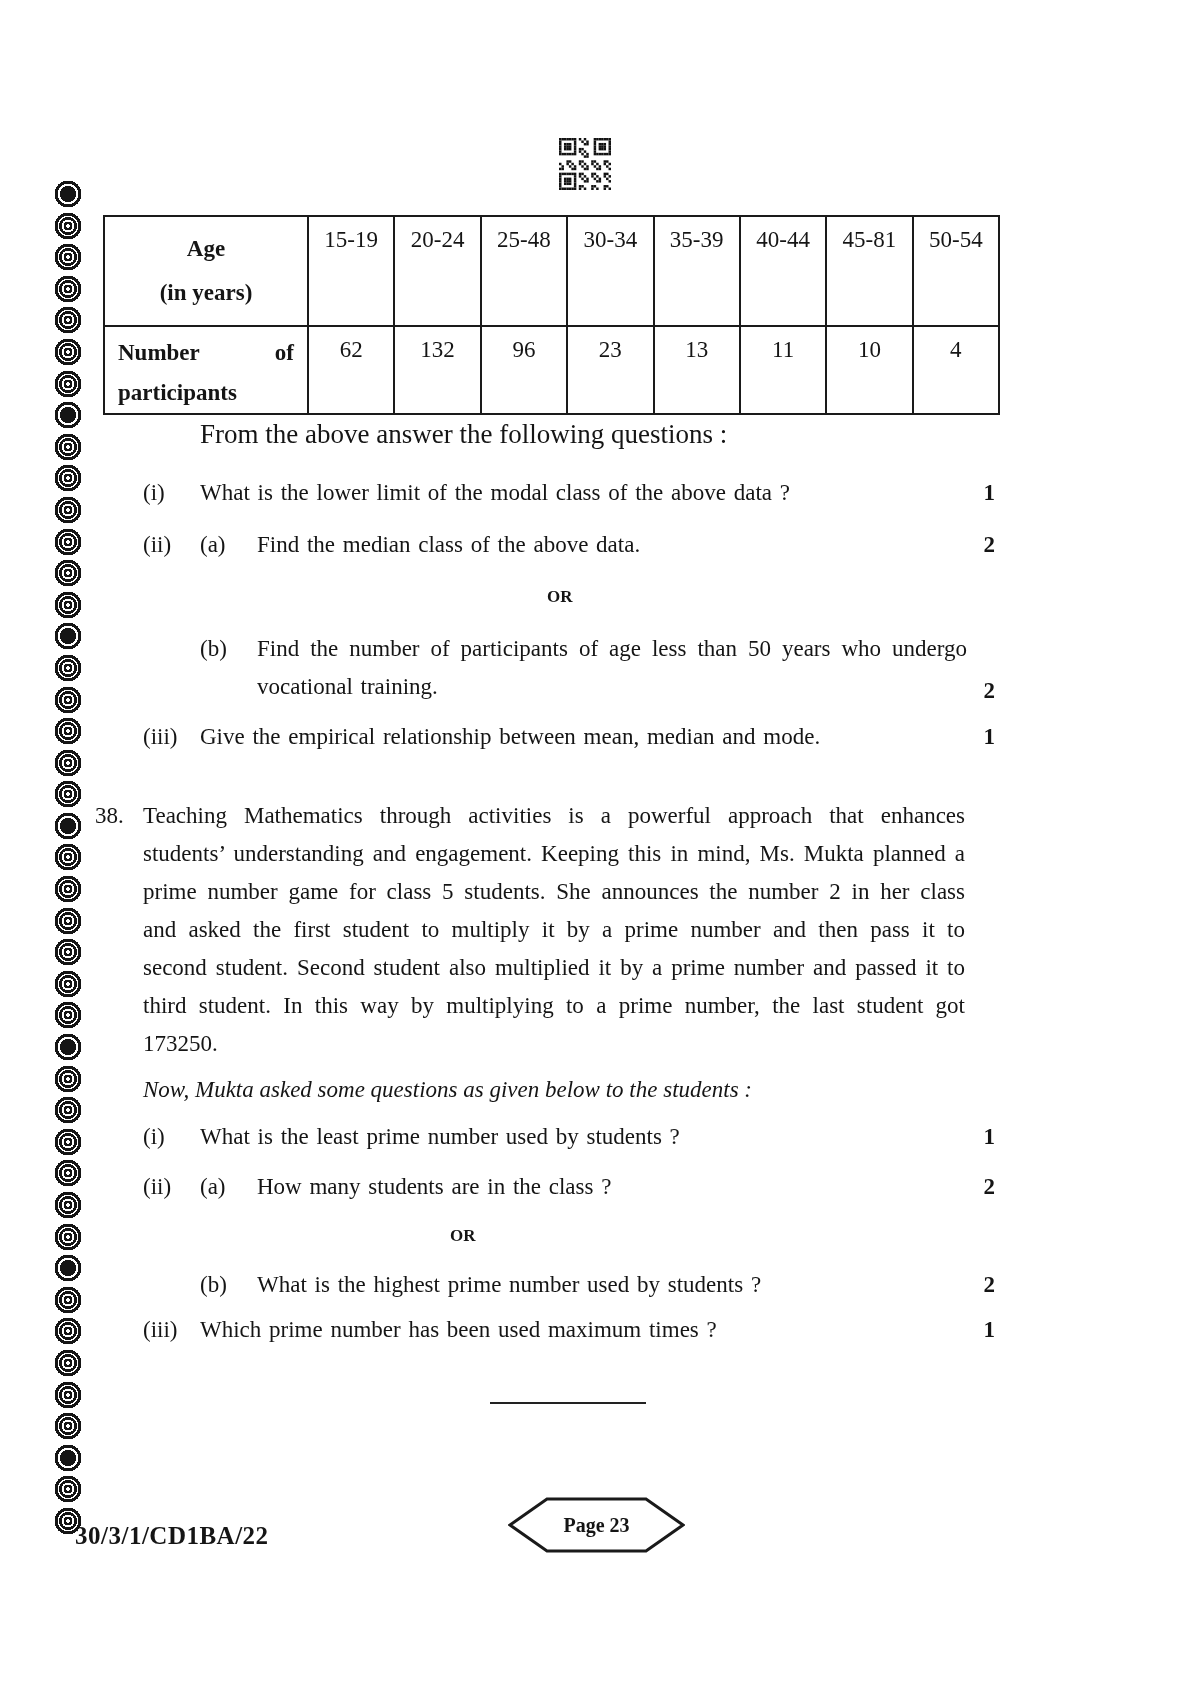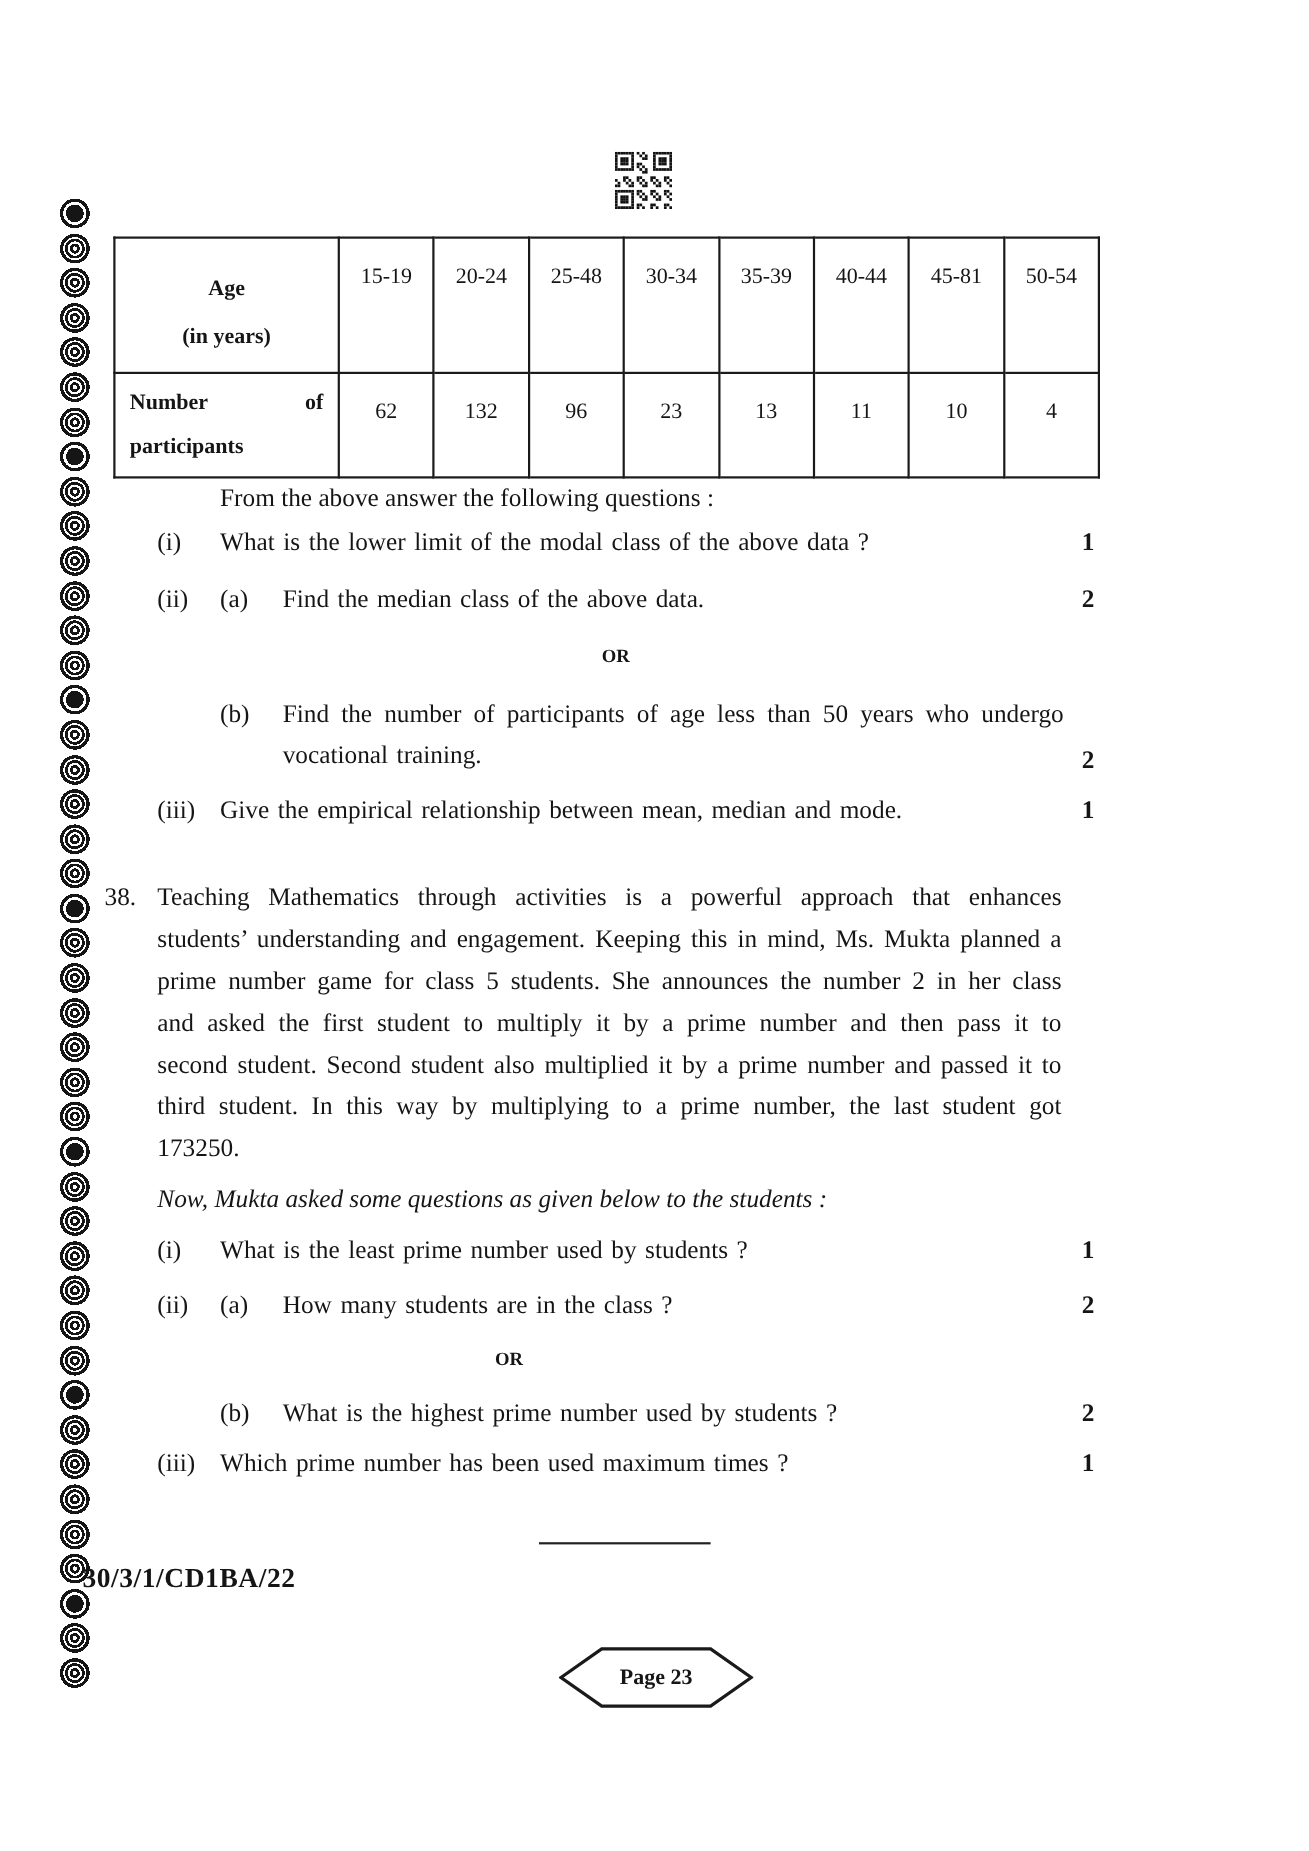--- a/index.html
+++ b/index.html
@@ -9,30 +9,30 @@
   
   .binding{position:absolute;left:54px;top:180px;width:30px;}
   .coil{width:28px;height:28px;border-radius:50%;margin-bottom:3.6px;
         background:radial-gradient(circle,#fff 0 2px,#151515 2px 4.5px,#fff 4.5px 6.5px,#151515 6.5px 9px,#fff 9px 10.5px,#151515 10.5px 13.5px,rgba(0,0,0,0) 13.5px);}
   .coil.solid{background:radial-gradient(circle,#151515 0 8px,#fff 8px 10.5px,#151515 10.5px 13.5px,rgba(0,0,0,0) 13.5px);}
 
   .qr{position:absolute;left:559px;top:138px;width:52px;height:52px;fill:#111;}
 
   
   .tbl{position:absolute;left:103px;top:215px;width:897px;border-collapse:collapse;table-layout:fixed;}
-  .tbl td{border:2px solid #1a1a1a;font-size:20px;vertical-align:top;text-align:center;padding:23px 6px 0 6px;}
+  .tbl td{border:2px solid #1a1a1a;font-size:23px;vertical-align:top;text-align:center;padding:10px 6px 0 6px;}
   .tbl tr.r1 td{height:98px;}
   .tbl tr.r2 td{height:70px;}
   .tbl td.hd{font-weight:bold;}
   .tbl td.c0{width:176px;padding-left:13px;padding-right:13px;}
   .hd .hline{display:block;text-align:center;line-height:44px;}
   .hd.justcell{text-align:justify;line-height:40px;padding-top:6px;}
 
   
-  .intro{position:absolute;left:200px;top:438px;font-size:23px;line-height:30px;}
+  .intro{position:absolute;left:200px;top:419px;font-size:27px;line-height:30px;}
   .list .row{display:flex;align-items:flex-start;font-size:23px;line-height:30px;margin:0;}
   .lbl{width:57px;flex:0 0 57px;}
   .sub{width:57px;flex:0 0 57px;}
   .txt{flex:1 1 auto;word-spacing:2px;}
   .txt.just{text-align:justify;line-height:38px;margin-top:-4px;}
   .mk{flex:0 0 28px;text-align:right;font-weight:bold;}
   .mk.bot{align-self:flex-end;}
   .or{font-weight:bold;font-size:17px;line-height:30px;}
 
   #q37-list{position:absolute;left:143px;top:478px;width:852px;}
@@ -48,21 +48,21 @@
   .para{flex:1 1 auto;font-size:23px;line-height:38px;text-align:justify;word-spacing:3px;padding-right:30px;}
   .prompt{margin:12px 0 0 48px;font-size:23px;line-height:30px;font-style:italic;}
   #q38-list{margin:17px 0 0 48px;}
   #q38-list .row.r1{margin-bottom:20px;}
   #q38-list .row.r2{margin-bottom:19px;}
   #q38-list .or{margin:0 0 19px 307px;}
   #q38-list .row.rb{margin-bottom:15px;}
 
   .divider{position:absolute;left:490px;top:1402px;width:156px;height:0;border-top:2.5px solid #222;}
 
-  .exam-code{position:absolute;left:75px;top:1422px;font-size:25px;font-weight:bold;letter-spacing:0.5px;}
+  .exam-code{position:absolute;left:75px;top:1522px;font-size:25px;font-weight:bold;letter-spacing:0.5px;}
   .hexwrap{position:absolute;left:508px;top:1496px;width:177px;height:58px;}
   .hexwrap svg{position:absolute;left:0;top:0;}
   .hexlabel{position:absolute;left:0;top:0;width:177px;height:58px;display:flex;align-items:center;justify-content:center;
             font-size:20px;font-weight:bold;}
 </style>
 </head>
 <body>
 
 <div class="page">
 

